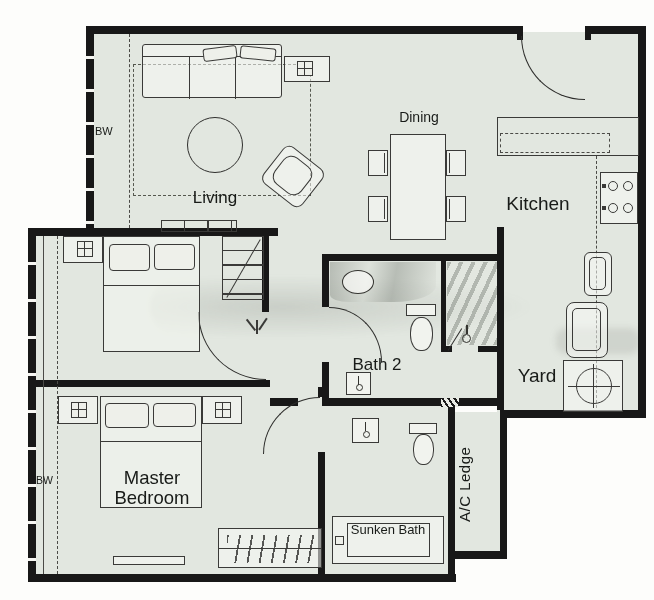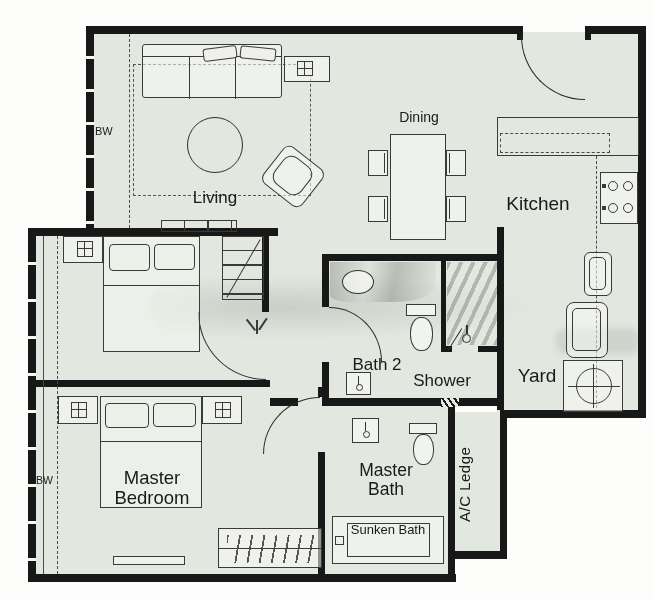--- a/index.html
+++ b/index.html
@@ -333,20 +333,18 @@
     <div class="sunken-in"></div>
     <div class="tap"></div>
     <div class="lbl ctr L-sunken">Sunken Bath</div>
   </div>
 
   <div class="lbl ctr L-dining">Dining</div>
   <div class="lbl ctr L-kitchen">Kitchen</div>
   <div class="lbl ctr L-yard">Yard</div>
   <div class="lbl ctr L-master">Master Bedroom</div>
   <div class="lbl ctr L-bath2">Bath 2</div>
-  <div class="lbl ctr L-shower">Shower</div>
   <div class="leader"></div>
-  <div class="lbl ctr L-mbath">Master Bath</div>
   <div class="lbl L-ac">A/C Ledge</div>
   <div class="lbl L-bw1">BW</div>
   <div class="lbl L-bw2">BW</div>
 
 </div>
 
 </body></html>

